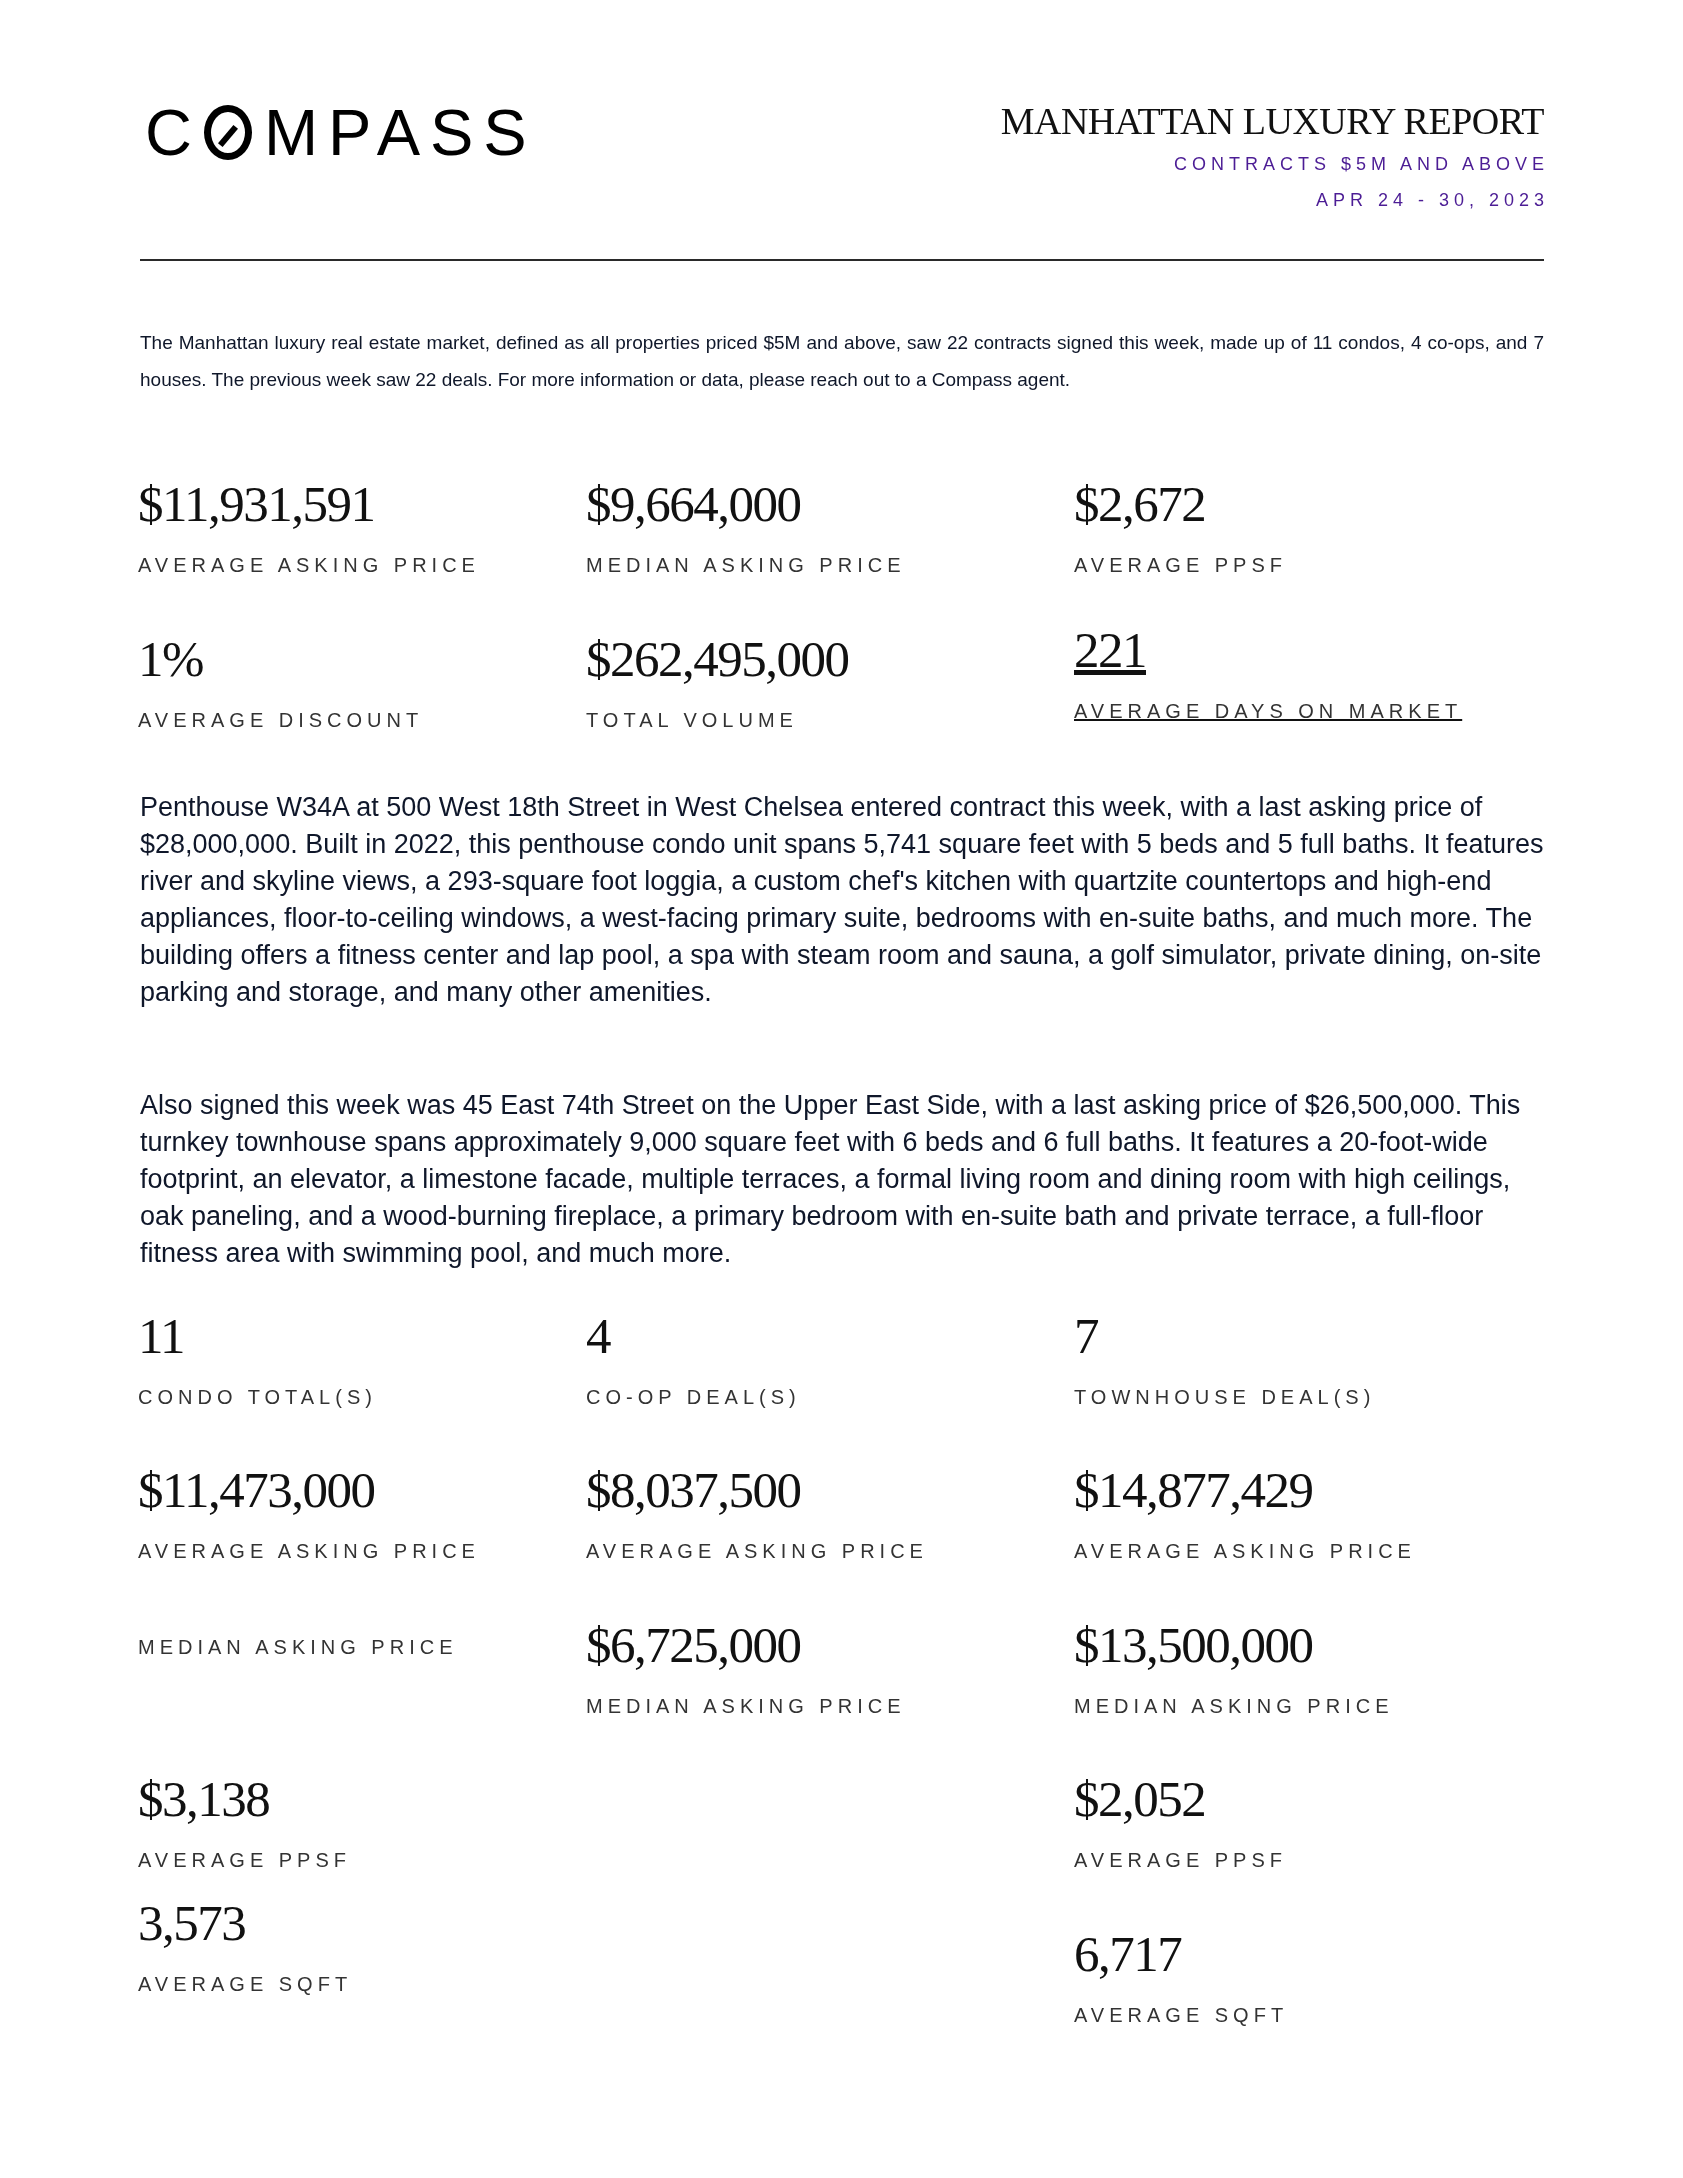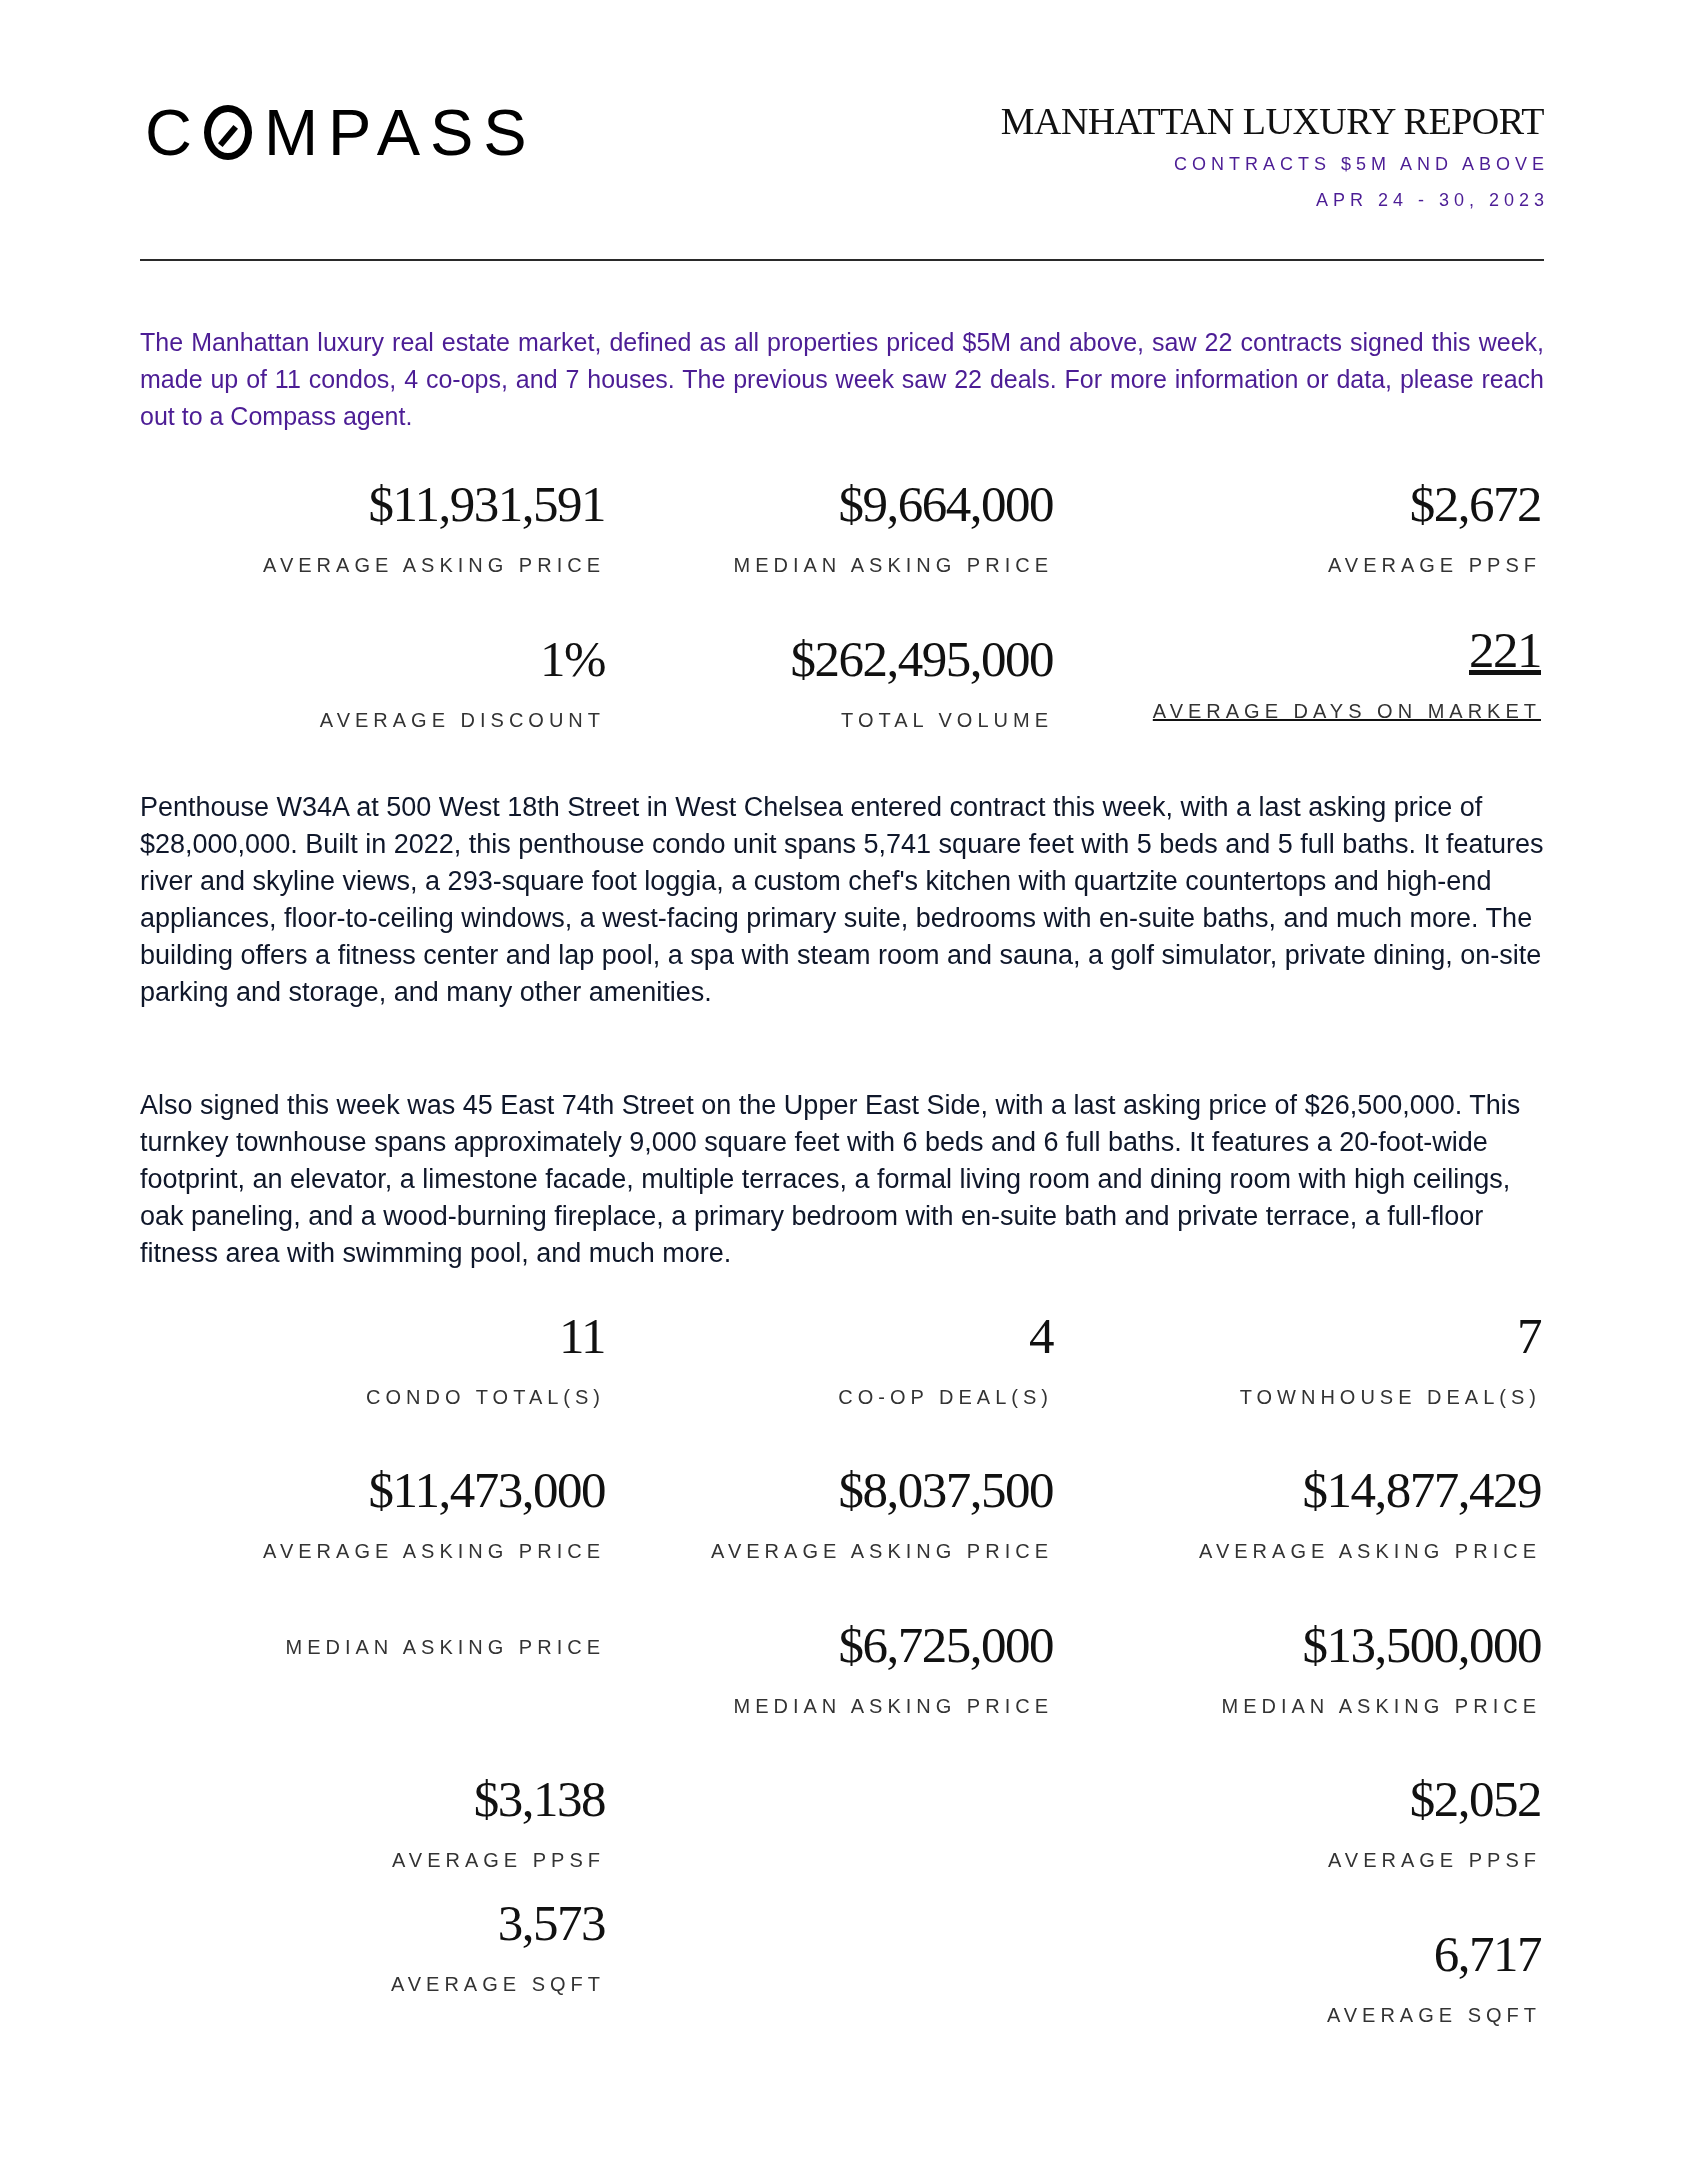--- a/index.html
+++ b/index.html
@@ -92,43 +92,43 @@
       height: 2px;
       background: #2a2a2a;
     }
     
     .intro {
       position: absolute;
       left: 0;
       top: 324px;
       width: 1404px;
       font-family: "Liberation Sans", sans-serif;
-      font-size: 25px;
+      font-size: 19px;
       line-height: 37px;
-      color: #4c1d95;
+      color: #0f172a;
       text-align: justify;
       margin: 0;
     }
     .story {
       position: absolute;
       left: 0;
       width: 1404px;
       font-family: "Liberation Sans", sans-serif;
       font-size: 27px;
       line-height: 37px;
       color: #0f172a;
       margin: 0;
     }
     .story.s1 { top: 789px; }
     .story.s2 { top: 1087px; }
     
     .stat {
       position: absolute;
       width: 467px;
-      text-align: right;
+      text-align: left;
     }
     .stat .value {
       font-family: "Liberation Serif", serif;
       font-size: 51px;
       line-height: 59px;
       color: #111;
       letter-spacing: -1.5px;
       display: block;
       white-space: nowrap;
     }

